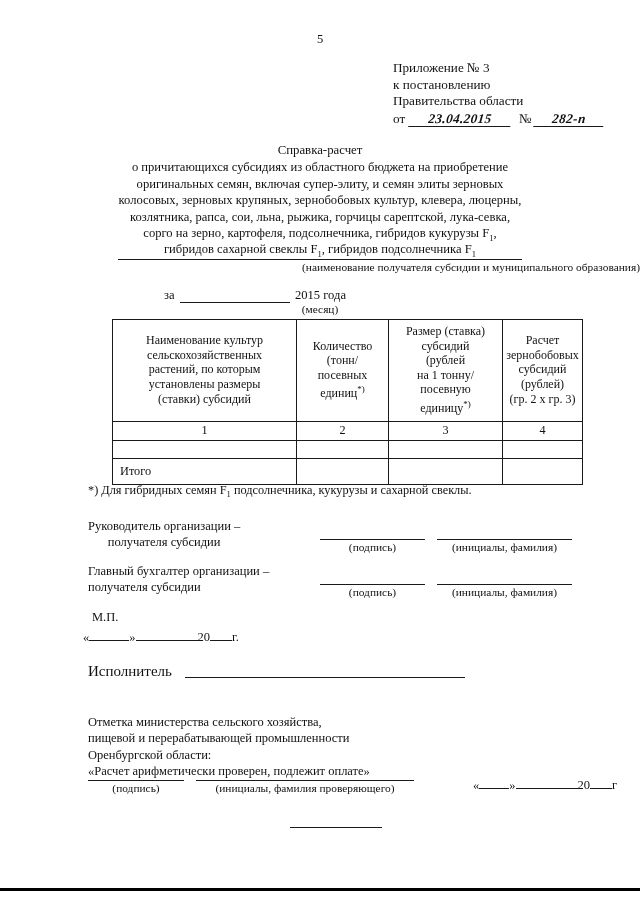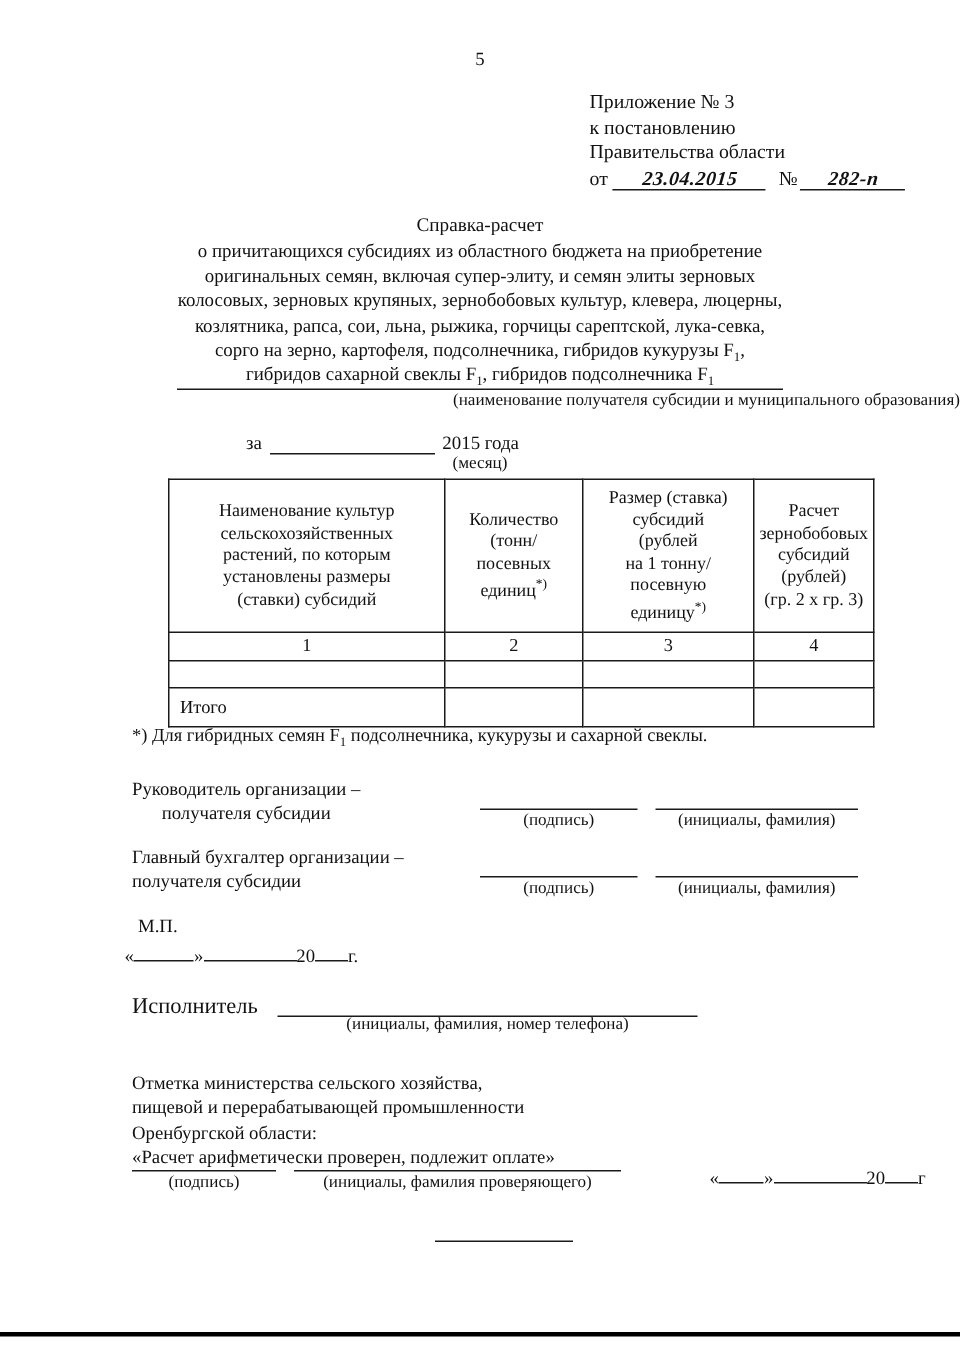--- a/index.html
+++ b/index.html
@@ -425,21 +425,20 @@
     </div>
   </div>
 
   <div class="mp">М.П.</div>
   <div class="date-line">
     <span>«</span><span class="u-sm"></span><span>»</span><span class="u-md"></span><span>20</span><span class="u-xs"></span><span>г.</span>
   </div>
 
   <div class="executor-label">Исполнитель</div>
   <div class="executor-rule"></div>
-  <div class="executor-cap">(инициалы, фамилия, номер телефона)</div>
 
   <div class="ministry">
     <div>Отметка министерства сельского хозяйства,</div>
     <div>пищевой и перерабатывающей промышленности</div>
     <div>Оренбургской области:</div>
     <div>«Расчет арифметически проверен, подлежит оплате»</div>
   </div>
 
   <div class="verify-row">
     <div class="slot" style="left:0; width:96px;">

